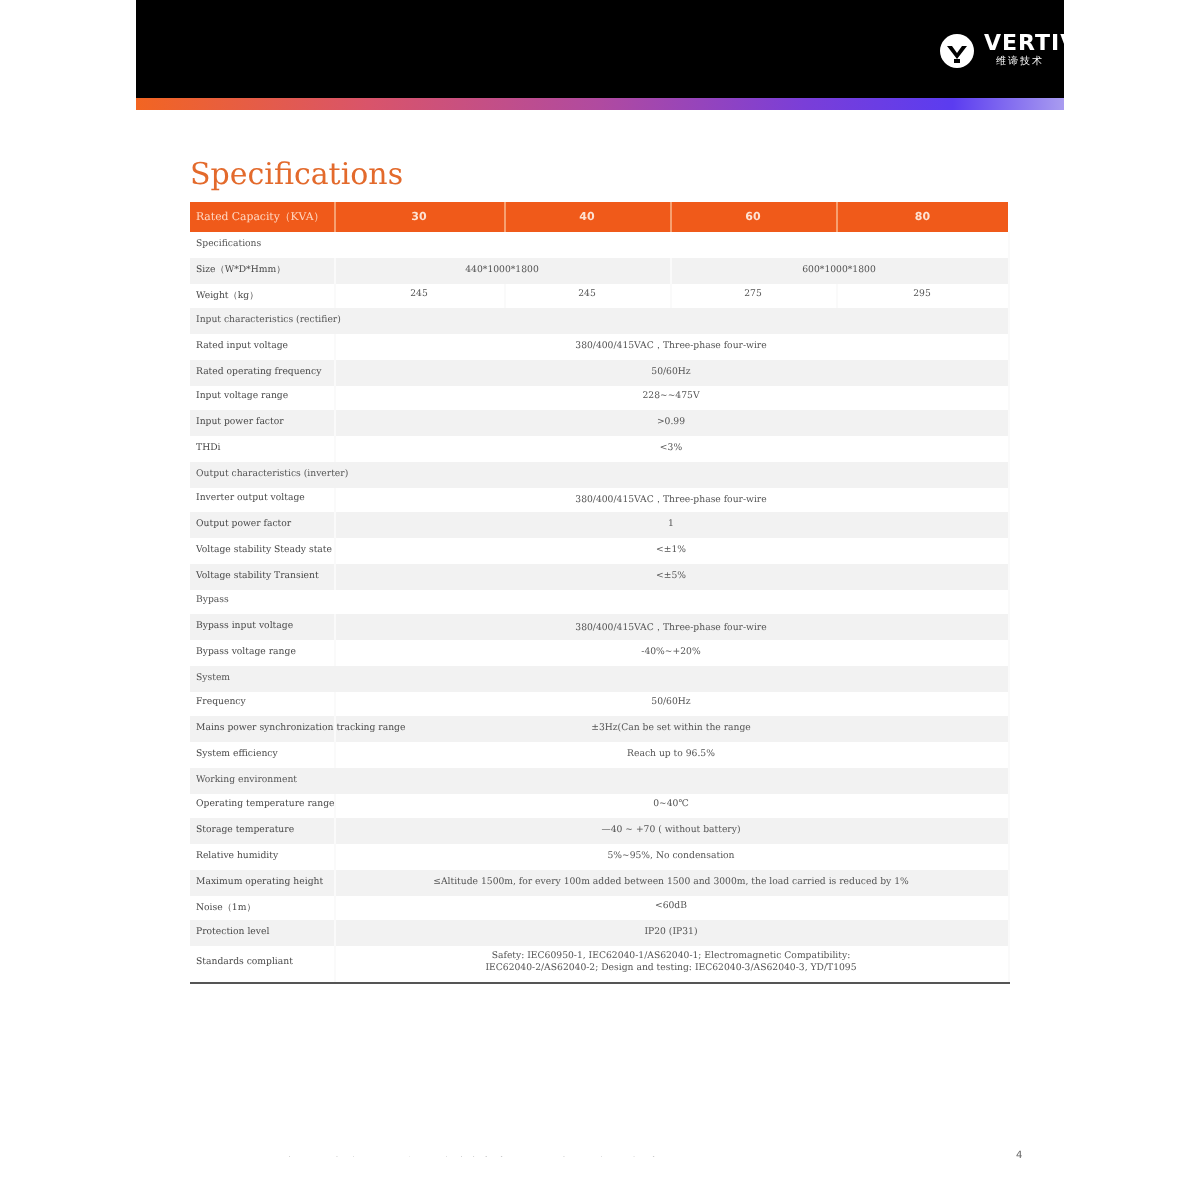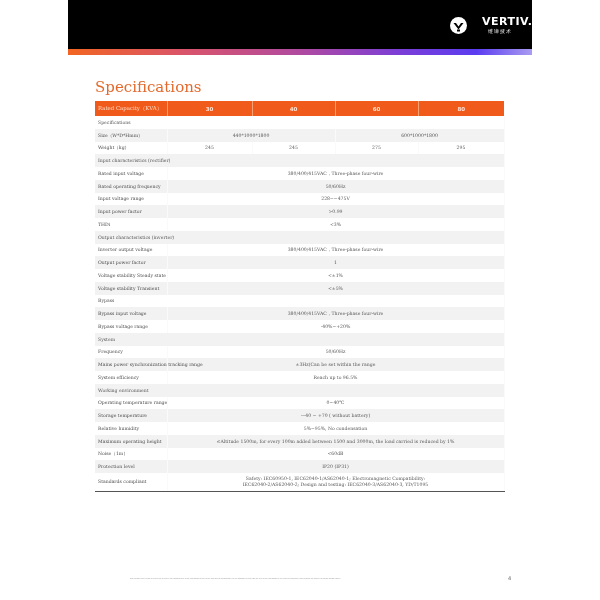--- a/index.html
+++ b/index.html
@@ -1,20 +1,20 @@
 <!DOCTYPE html>
 <html><head>
 <meta charset="utf-8">
 <style>
   html, body { margin: 0; padding: 0; background: #ffffff; }
   body { width: 600px; height: 600px; position: relative; overflow: hidden; font-family: "DejaVu Serif", "Liberation Serif", serif; }
   .page-header { position: absolute; left: 68px; top: 0; width: 464px; height: 49px; background: #000; }
   .gradient-bar { position: absolute; left: 68px; top: 49px; width: 464px; height: 6px;
     background: linear-gradient(90deg, #f26522 0%, #d9546a 25%, #b04aa0 50%, #7a3ed8 72%, #5b3cf0 88%, #a99cf0 100%); }
-  .logo { position: absolute; left: 450px; top: 16px; display: flex; align-items: center; gap: 15px; }
+  .logo { position: absolute; left: 470px; top: 16px; display: flex; align-items: center; gap: 5px; }
   .logo-mark { width: 17px; height: 17px; border-radius: 50%; background: #fff; position: relative; }
   .logo-mark svg { position: absolute; left: 0; top: 0; }
   .logo-text { display: flex; flex-direction: column; line-height: 1; }
   .logo-name { color: #fff; font-family: "DejaVu Sans", "Liberation Sans", sans-serif; font-weight: bold; font-size: 11px; letter-spacing: 0.5px; }
   .logo-sub { color: #fff; font-family: "DejaVu Sans", sans-serif; font-size: 5px; margin-top: 2px; margin-left: 6px; letter-spacing: 1px; }
 
   .page-title { position: absolute; left: 95px; top: 78px; font-size: 15px; color: #e36a2c; font-family: "DejaVu Serif", "Liberation Serif", serif; }
 
   .spec-table { position: absolute; left: 95px; top: 101px; width: 409px; border-collapse: collapse; table-layout: fixed; }
   .spec-table th { background: #f05a1a; color: #fff; height: 15px; font-size: 5px; font-weight: normal; padding: 0; border-right: 1px solid #f7a070; }

